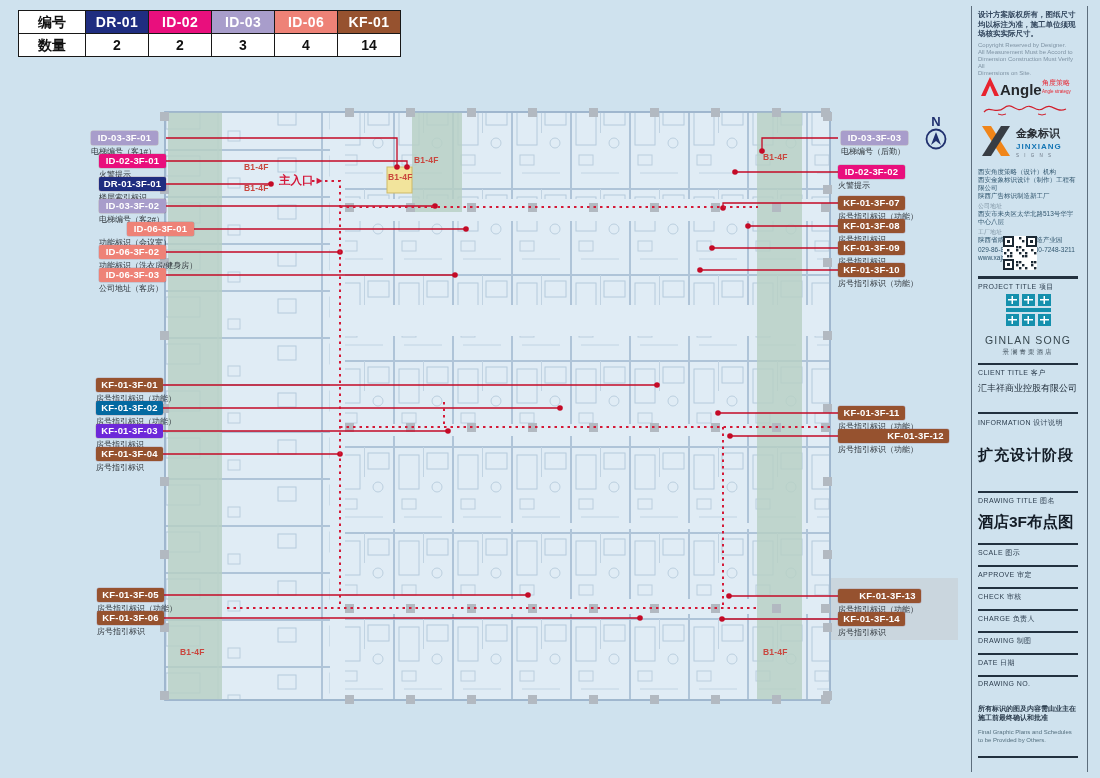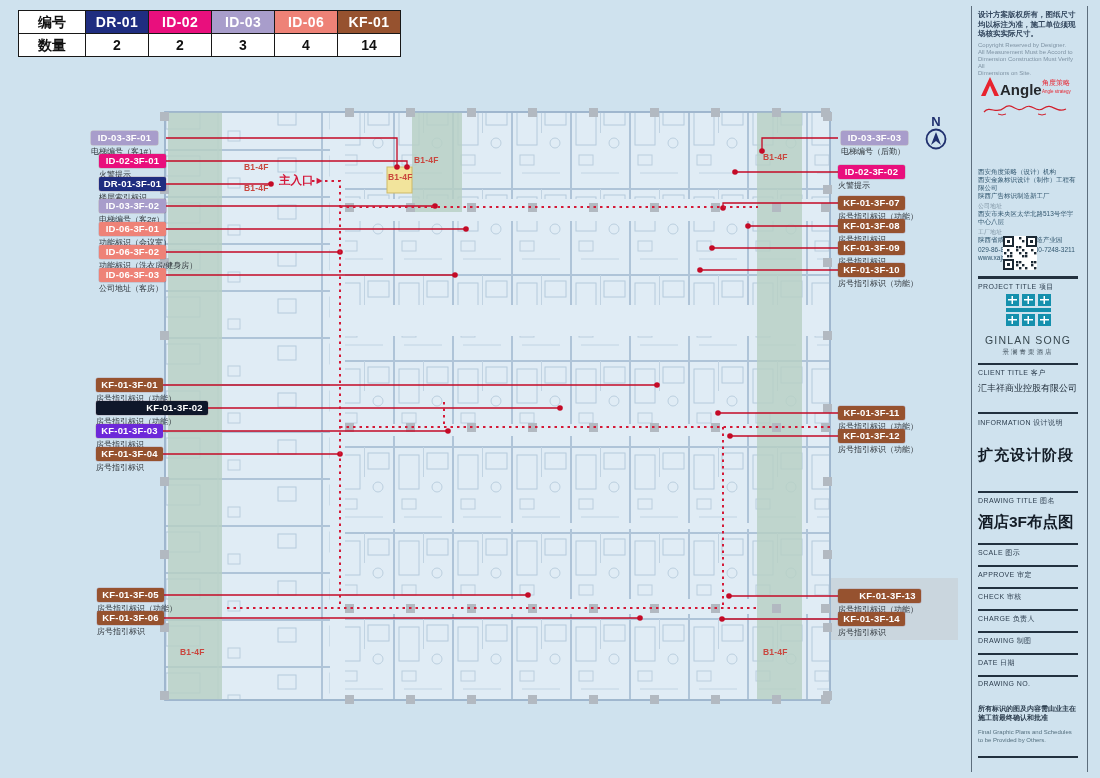--- a/index.html
+++ b/index.html
@@ -240,37 +240,37 @@
     </div>
     <div class="callout" style="left: 99px; top: 177px;">
       <div class="chip" style="background: rgb(31, 45, 128);">DR-01-3F-01</div>
       <div class="sub">楼层索引标识</div>
     </div>
     <div class="callout" style="left: 99px; top: 199px;">
       <div class="chip" style="background: rgb(168, 157, 203);">ID-03-3F-02</div>
       <div class="sub">电梯编号（客2#）</div>
     </div>
     <div class="callout" style="left: 99px; top: 222px;">
-      <div class="chip" style="background: rgb(238, 130, 119);">ID-06-3F-01</div>
+      <div class="chip" style="background: rgb(238, 130, 119); margin-left: 28px;">ID-06-3F-01</div>
       <div class="sub">功能标识（会议室）</div>
     </div>
     <div class="callout" style="left: 99px; top: 245px;">
       <div class="chip" style="background: rgb(238, 130, 119);">ID-06-3F-02</div>
       <div class="sub">功能标识（洗衣房/健身房）</div>
     </div>
     <div class="callout" style="left: 99px; top: 268px;">
       <div class="chip" style="background: rgb(238, 130, 119);">ID-06-3F-03</div>
       <div class="sub">公司地址（客房）</div>
     </div>
     <div class="callout" style="left: 96px; top: 378px;">
       <div class="chip" style="background: rgb(150, 82, 47);">KF-01-3F-01</div>
       <div class="sub">房号指引标识（功能）</div>
     </div>
     <div class="callout" style="left: 96px; top: 401px;">
-      <div class="chip" style="background: #0f172a; padding-left: 45px;">KF-01-3F-02</div>
+      <div class="chip" style="background: #0369a1;">KF-01-3F-02</div>
       <div class="sub">房号指引标识（功能）</div>
     </div>
     <div class="callout" style="left: 96px; top: 424px;">
       <div class="chip" style="background: #6d28d9;">KF-01-3F-03</div>
       <div class="sub">房号指引标识</div>
     </div>
     <div class="callout" style="left: 96px; top: 447px;">
       <div class="chip" style="background: rgb(150, 82, 47);">KF-01-3F-04</div>
       <div class="sub">房号指引标识</div>
     </div>
@@ -304,21 +304,21 @@
     </div>
     <div class="callout" style="left: 838px; top: 263px;">
       <div class="chip" style="background: rgb(150, 82, 47);">KF-01-3F-10</div>
       <div class="sub">房号指引标识（功能）</div>
     </div>
     <div class="callout" style="left: 838px; top: 406px;">
       <div class="chip" style="background: rgb(150, 82, 47);">KF-01-3F-11</div>
       <div class="sub">房号指引标识（功能）</div>
     </div>
     <div class="callout" style="left: 838px; top: 429px;">
-      <div class="chip" style="background: rgb(150, 82, 47);">KF-01-3F-12</div>
+      <div class="chip" style="background: rgb(150, 82, 47); padding-left: 44px;">KF-01-3F-12</div>
       <div class="sub">房号指引标识（功能）</div>
     </div>
     <div class="callout" style="left: 838px; top: 589px;">
       <div class="chip" style="background: rgb(150, 82, 47); padding-left: 16px;">KF-01-3F-13</div>
       <div class="sub">房号指引标识（功能）</div>
     </div>
     <div class="callout" style="left: 838px; top: 612px;">
       <div class="chip" style="background: rgb(150, 82, 47);">KF-01-3F-14</div>
       <div class="sub">房号指引标识</div>
     </div>
@@ -367,20 +367,29 @@
     </svg>
   </div>
 
   <div class="tb" id="tb-script" style="top:103px">
     <svg width="100" height="14">
       <path d="M6,9 C12,2 18,12 26,5 S38,11 46,5 S58,11 66,5 S78,11 88,6" stroke="#d21f2c" stroke-width="1.2" fill="none"></path>
       <path d="M20,11 q4,2 8,0 M60,11 q4,2 8,0" stroke="#d21f2c" stroke-width="1" fill="none"></path>
     </svg>
   </div>
 
+  <div class="tb" id="tb-jx" style="top:120px">
+    <svg width="100" height="46">
+      <polygon points="4,6 13,6 32,36 23,36" fill="#f08519"></polygon>
+      <polygon points="32,6 23,6 4,36 13,36" fill="#383d44"></polygon>
+      <text x="38" y="17" font-size="11" font-weight="bold" fill="#2a2f36">金象标识</text>
+      <text x="38" y="29" font-size="8" font-weight="bold" fill="#1576b5" letter-spacing="1">JINXIANG</text>
+      <text x="38" y="37" font-size="4.5" fill="#6b7684" letter-spacing="2">S I G N S</text>
+    </svg>
+  </div>
 
   <div class="tb" id="tb-company">
     <div>西安角度策略（设计）机构</div>
     <div>西安金象标识设计（制作）工程有限公司</div>
     <div>陕西广告标识制造新工厂</div>
     <div class="alabel">公司地址</div>
     <div>西安市未央区太华北路513号华宇中心八层</div>
     <div class="alabel">工厂地址</div>
     <div>陕西省咸阳市标识制造产业园</div>
     <div style="margin-top:2px">029-86-86185003 130-7248-3211</div>

